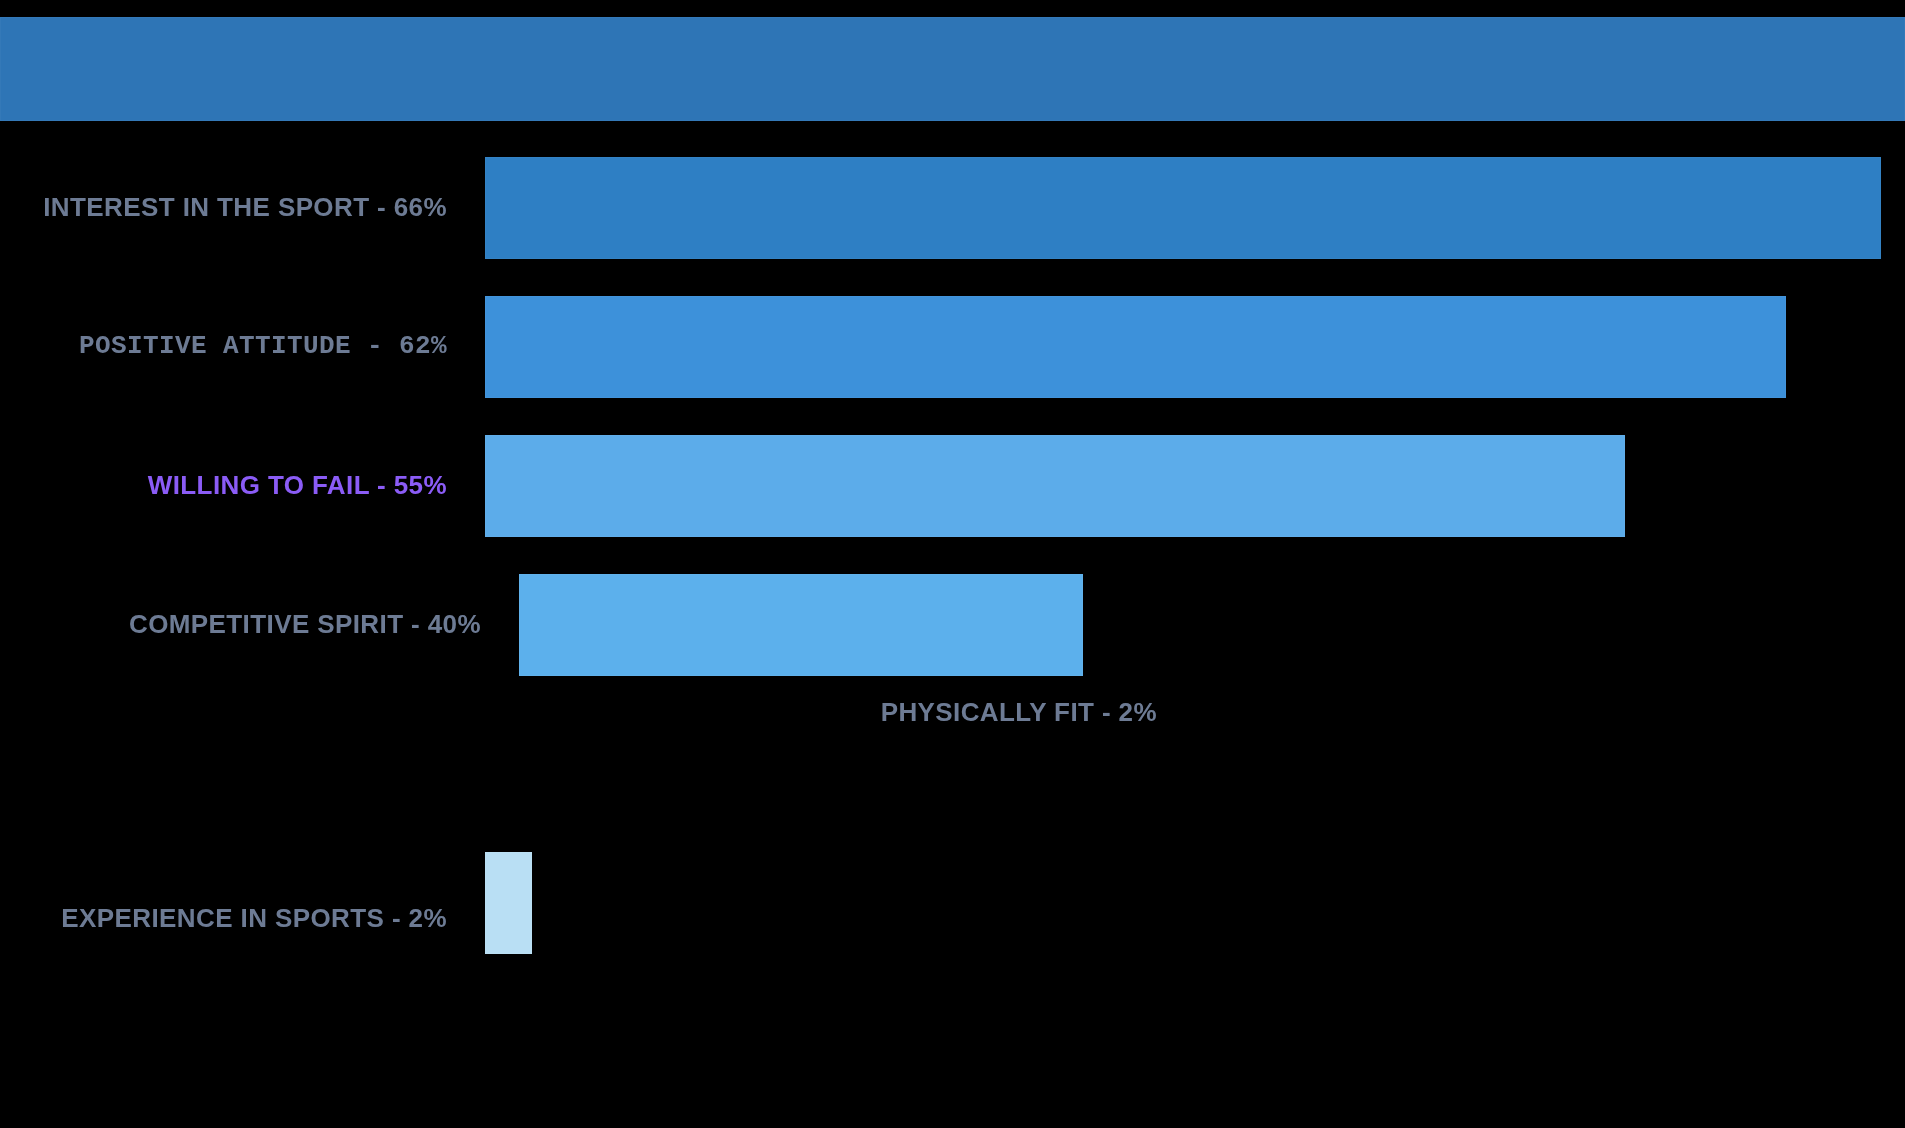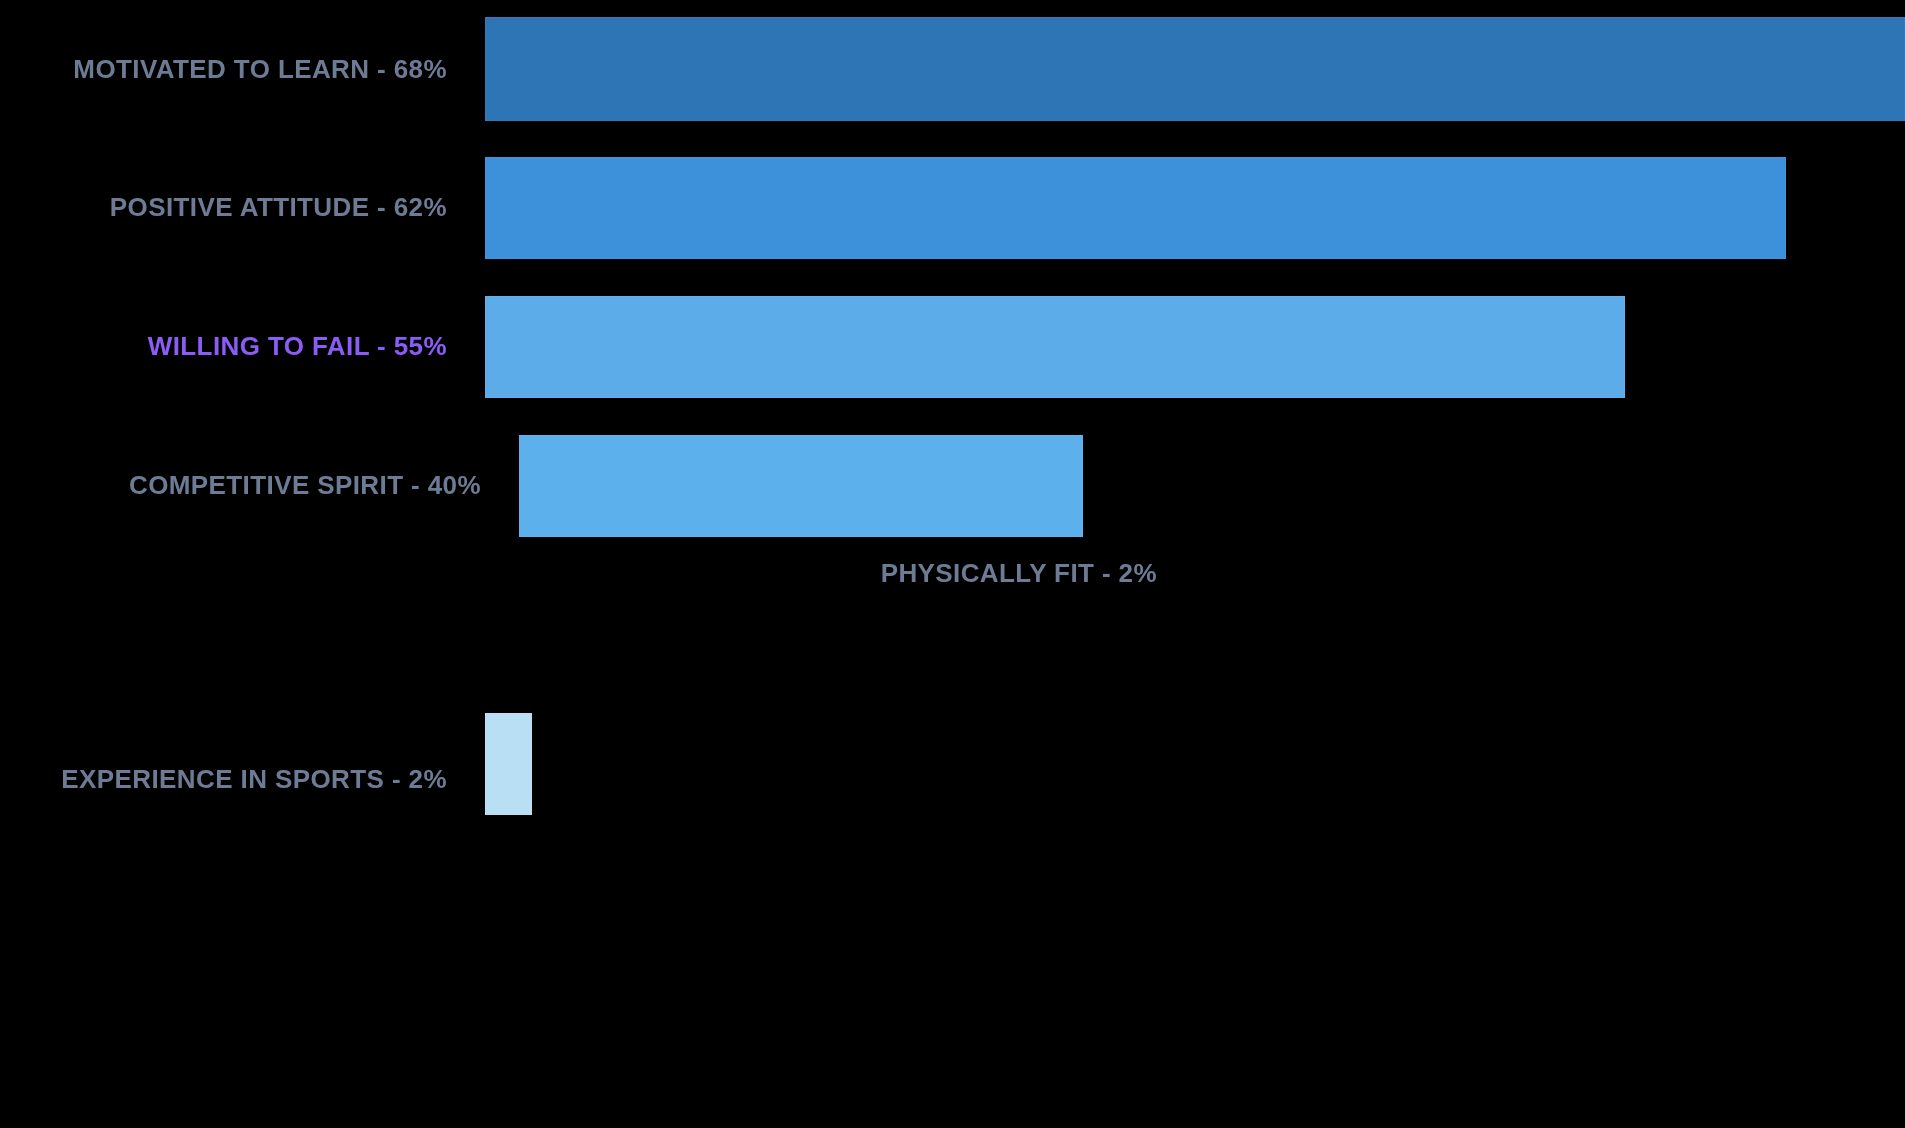--- a/index.html
+++ b/index.html
@@ -78,32 +78,37 @@
     box-shadow: inset 0 0 0 1px rgba(255,255,255,0.03);
   }
 </style>
 </head>
 <body>
 
 <div id="chart-root" style="background: rgb(0, 0, 0);">
   <div class="chart-rows">
 
     <div class="chart-row" style="height:138px;">
-      <div class="row-label-cell">
-        <span class="row-label" style="color: rgb(109, 123, 148);">MOTIVATED TO LEARN - 68%</span>
-      </div>
       <div class="row-bar-cell">
         <div class="bar" style="height: 104px; width: 100%; background: rgb(46, 117, 182);"></div>
       </div>
     </div>
 
+    <div class="chart-row" style="height:139px;">
+      <div class="row-label-cell">
+        <span class="row-label" style="color: rgb(109, 123, 148);">INTEREST IN THE SPORT - 66%</span>
+      </div>
+      <div class="row-bar-cell">
+        <div class="bar" style="height: 102px; width: 98.3%; background: rgb(46, 127, 196);"></div>
+      </div>
+    </div>
 
     <div class="chart-row" style="height:139px;">
       <div class="row-label-cell">
-        <span class="row-label" style="color: rgb(109, 123, 148);">POSITIVE ATTITUDE - 62%</span>
+        <span class="row-label" style="color: rgb(109, 123, 148); font-family: Liberation Mono, monospace;">POSITIVE ATTITUDE - 62%</span>
       </div>
       <div class="row-bar-cell">
         <div class="bar" style="height: 102px; width: 91.6%; background: rgb(61, 145, 218);"></div>
       </div>
     </div>
 
     <div class="chart-row" style="height:139px;">
       <div class="row-label-cell">
         <span class="row-label" style="color: #8b5cf6;">WILLING TO FAIL - 55%</span>
       </div>

